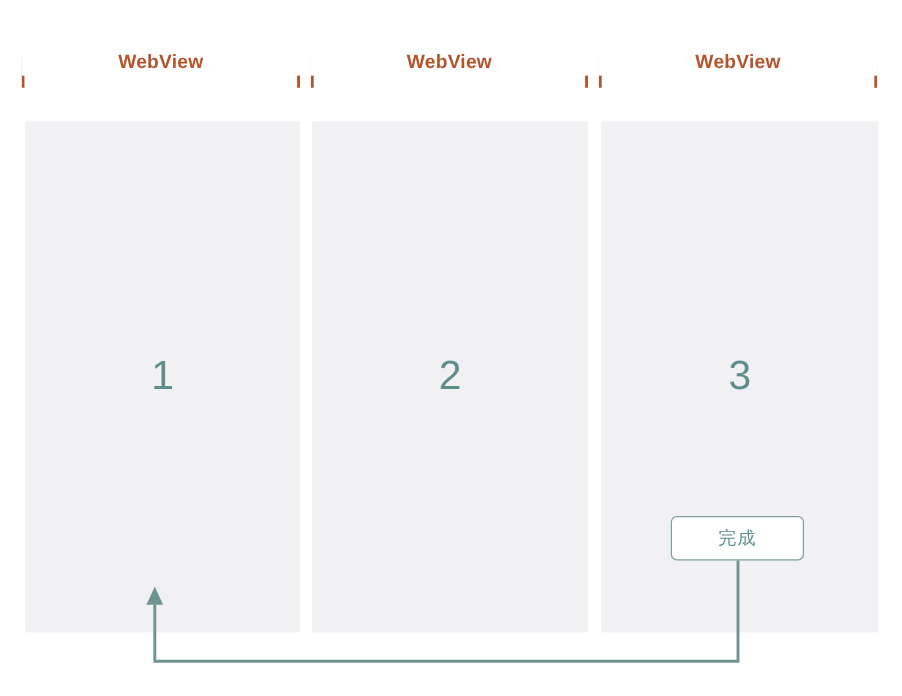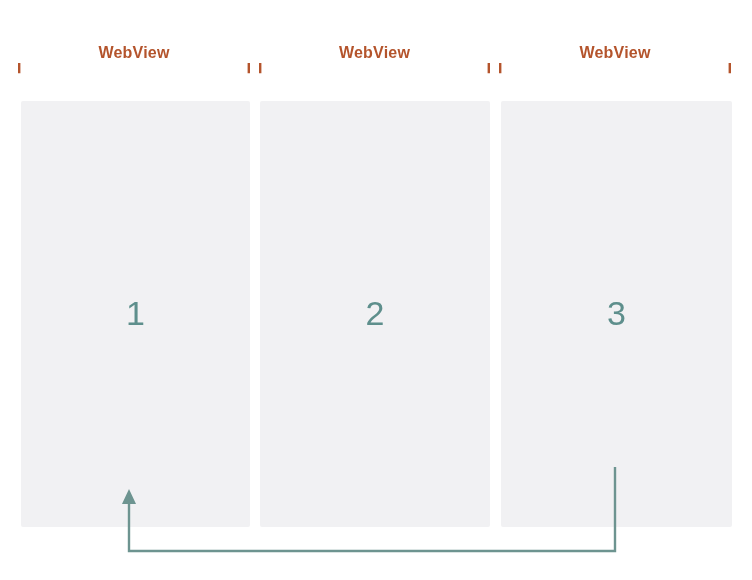--- a/index.html
+++ b/index.html
@@ -131,19 +131,22 @@
   </div>
 
   <div class="panel" style="left: 260px; top: 101px; width: 230px; height: 426px; background: rgb(241, 241, 243);">
     <div class="panel-number" style="top: 192px; color: rgb(94, 143, 140);">2</div>
   </div>
 
   <div class="panel" style="left: 501px; top: 101px; width: 231px; height: 426px; background: rgb(241, 241, 243);">
     <div class="panel-number" style="top: 192px; color: rgb(94, 143, 140);">3</div>
   </div>
 
+  <div class="done-button" style="left: 559px; top: 430px; width: 111px; height: 37px; border-color: rgb(125, 158, 154); color: rgb(94, 143, 140); background: rgb(255, 255, 255);">
+    <span>完成</span>
+  </div>
 
   <svg class="flow-arrow" width="752" height="580" viewBox="0 0 752 580" fill="none">
     <path id="flow-path" stroke="#6d9490" stroke-width="2.4" fill="none" stroke-linecap="butt" stroke-linejoin="miter" d="M615 467 L615 551 L129 551 L129 504"></path>
     <polygon id="flow-head" fill="#6d9490" points="129,489 122,504 136,504"></polygon>
   </svg>
 
 </div>
 
 </body></html>

